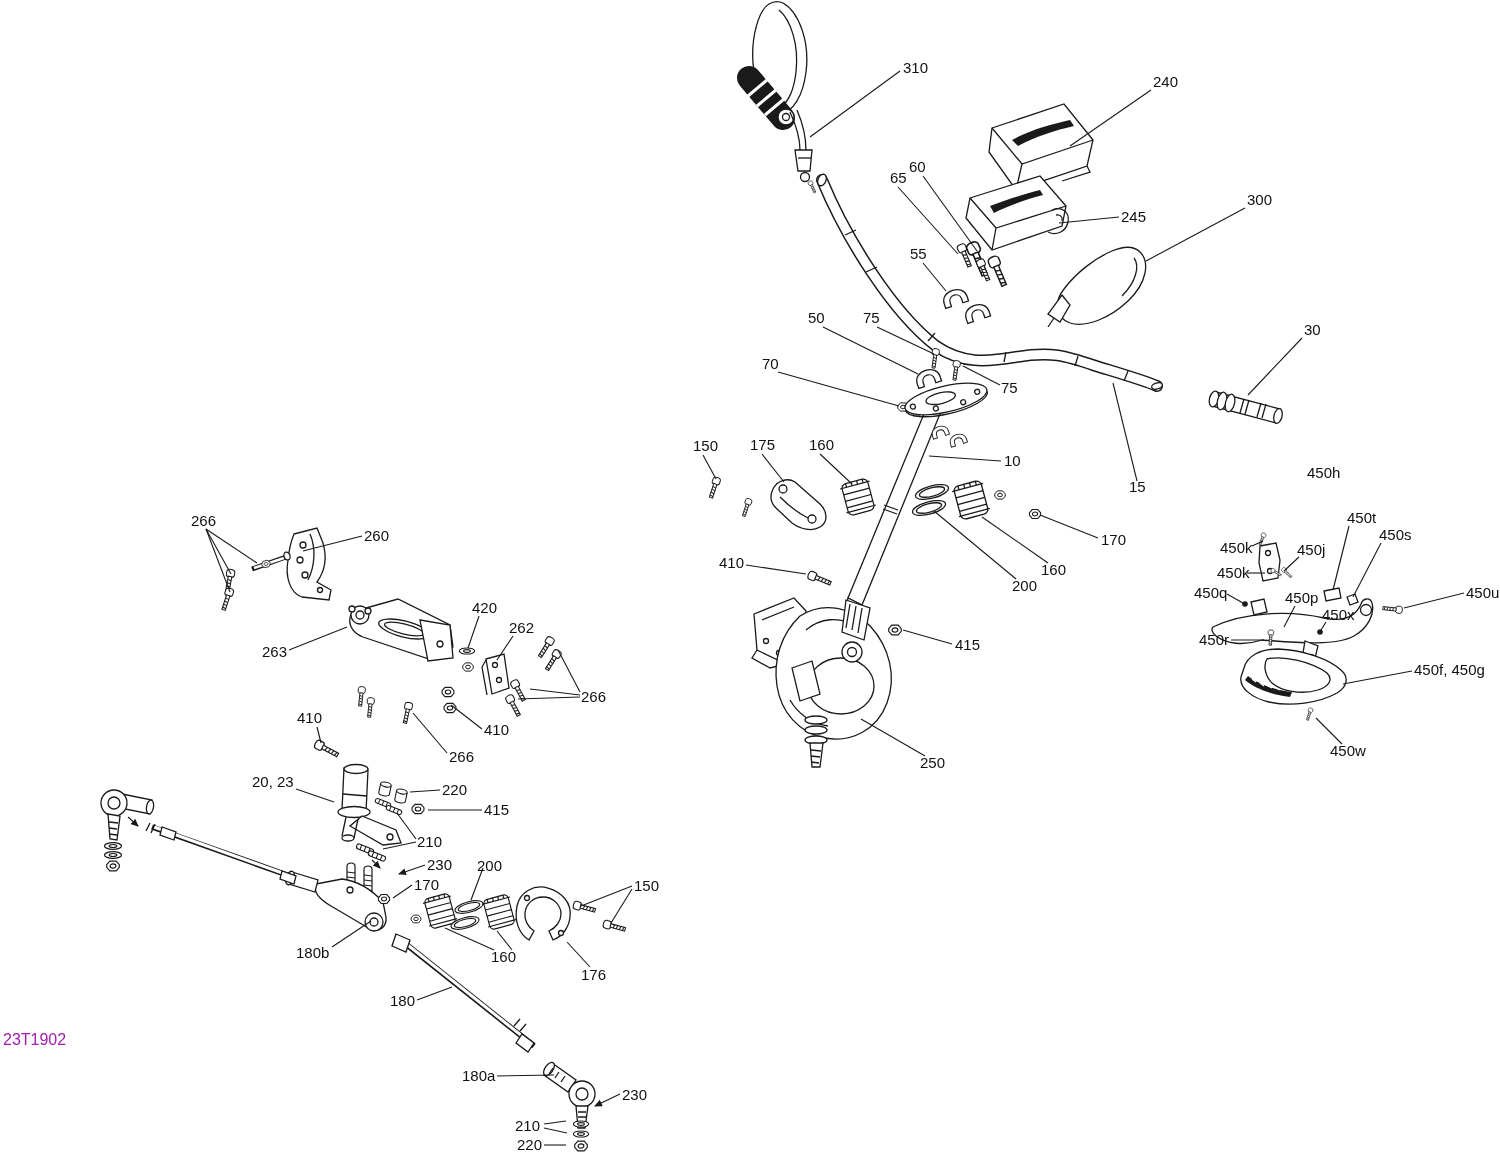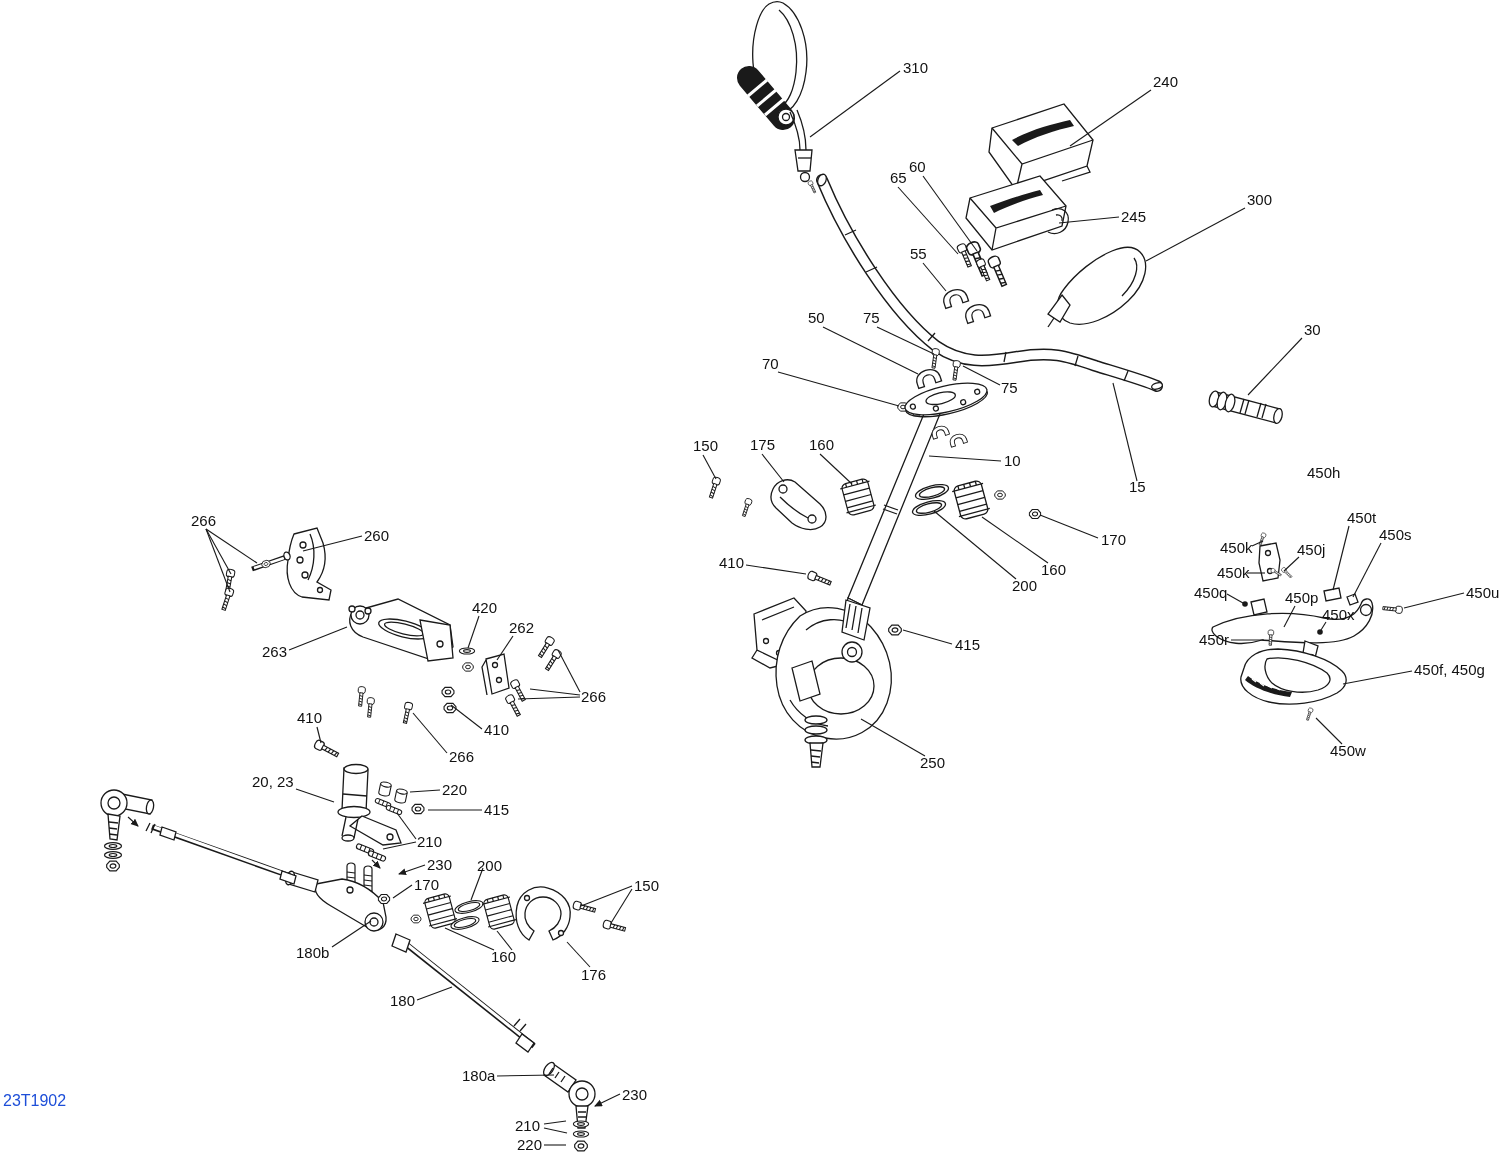--- a/index.html
+++ b/index.html
@@ -4,21 +4,21 @@
 <style>
   html,body{margin:0;padding:0;background:#fff;}
   #stage{position:relative;width:1500px;height:1155px;background:#fff;overflow:hidden;
          font-family:"Liberation Sans",sans-serif;}
   #scene{position:absolute;left:0;top:0;}
   .co{font:15px "Liberation Sans",sans-serif;fill:#111111;}
   .leader{stroke:#1a1a1a;stroke-width:1.1;fill:none;}
   .ln{stroke:#1a1a1a;stroke-width:1.3;fill:none;}
   .wh{stroke:#1a1a1a;stroke-width:1.3;fill:#ffffff;}
   .dk{fill:#1a1a1a;stroke:none;}
-  #diagram-code{position:absolute;left:3px;top:1092px;font-size:16px;color:#1d4ed8;}
+  #diagram-code{position:absolute;left:3px;top:1031px;font-size:16px;color:#a21caf;}
 </style>
 </head>
 <body>
 
 <div id="stage">
 <svg id="scene" width="1500" height="1155" viewBox="0 0 1500 1155">
   <defs>
     <marker id="ah" markerWidth="9" markerHeight="8" refX="7" refY="3.5" orient="auto" markerUnits="userSpaceOnUse">
       <path d="M0,0 L8,3.5 L0,7 Z" fill="#1a1a1a"></path>
     </marker>

